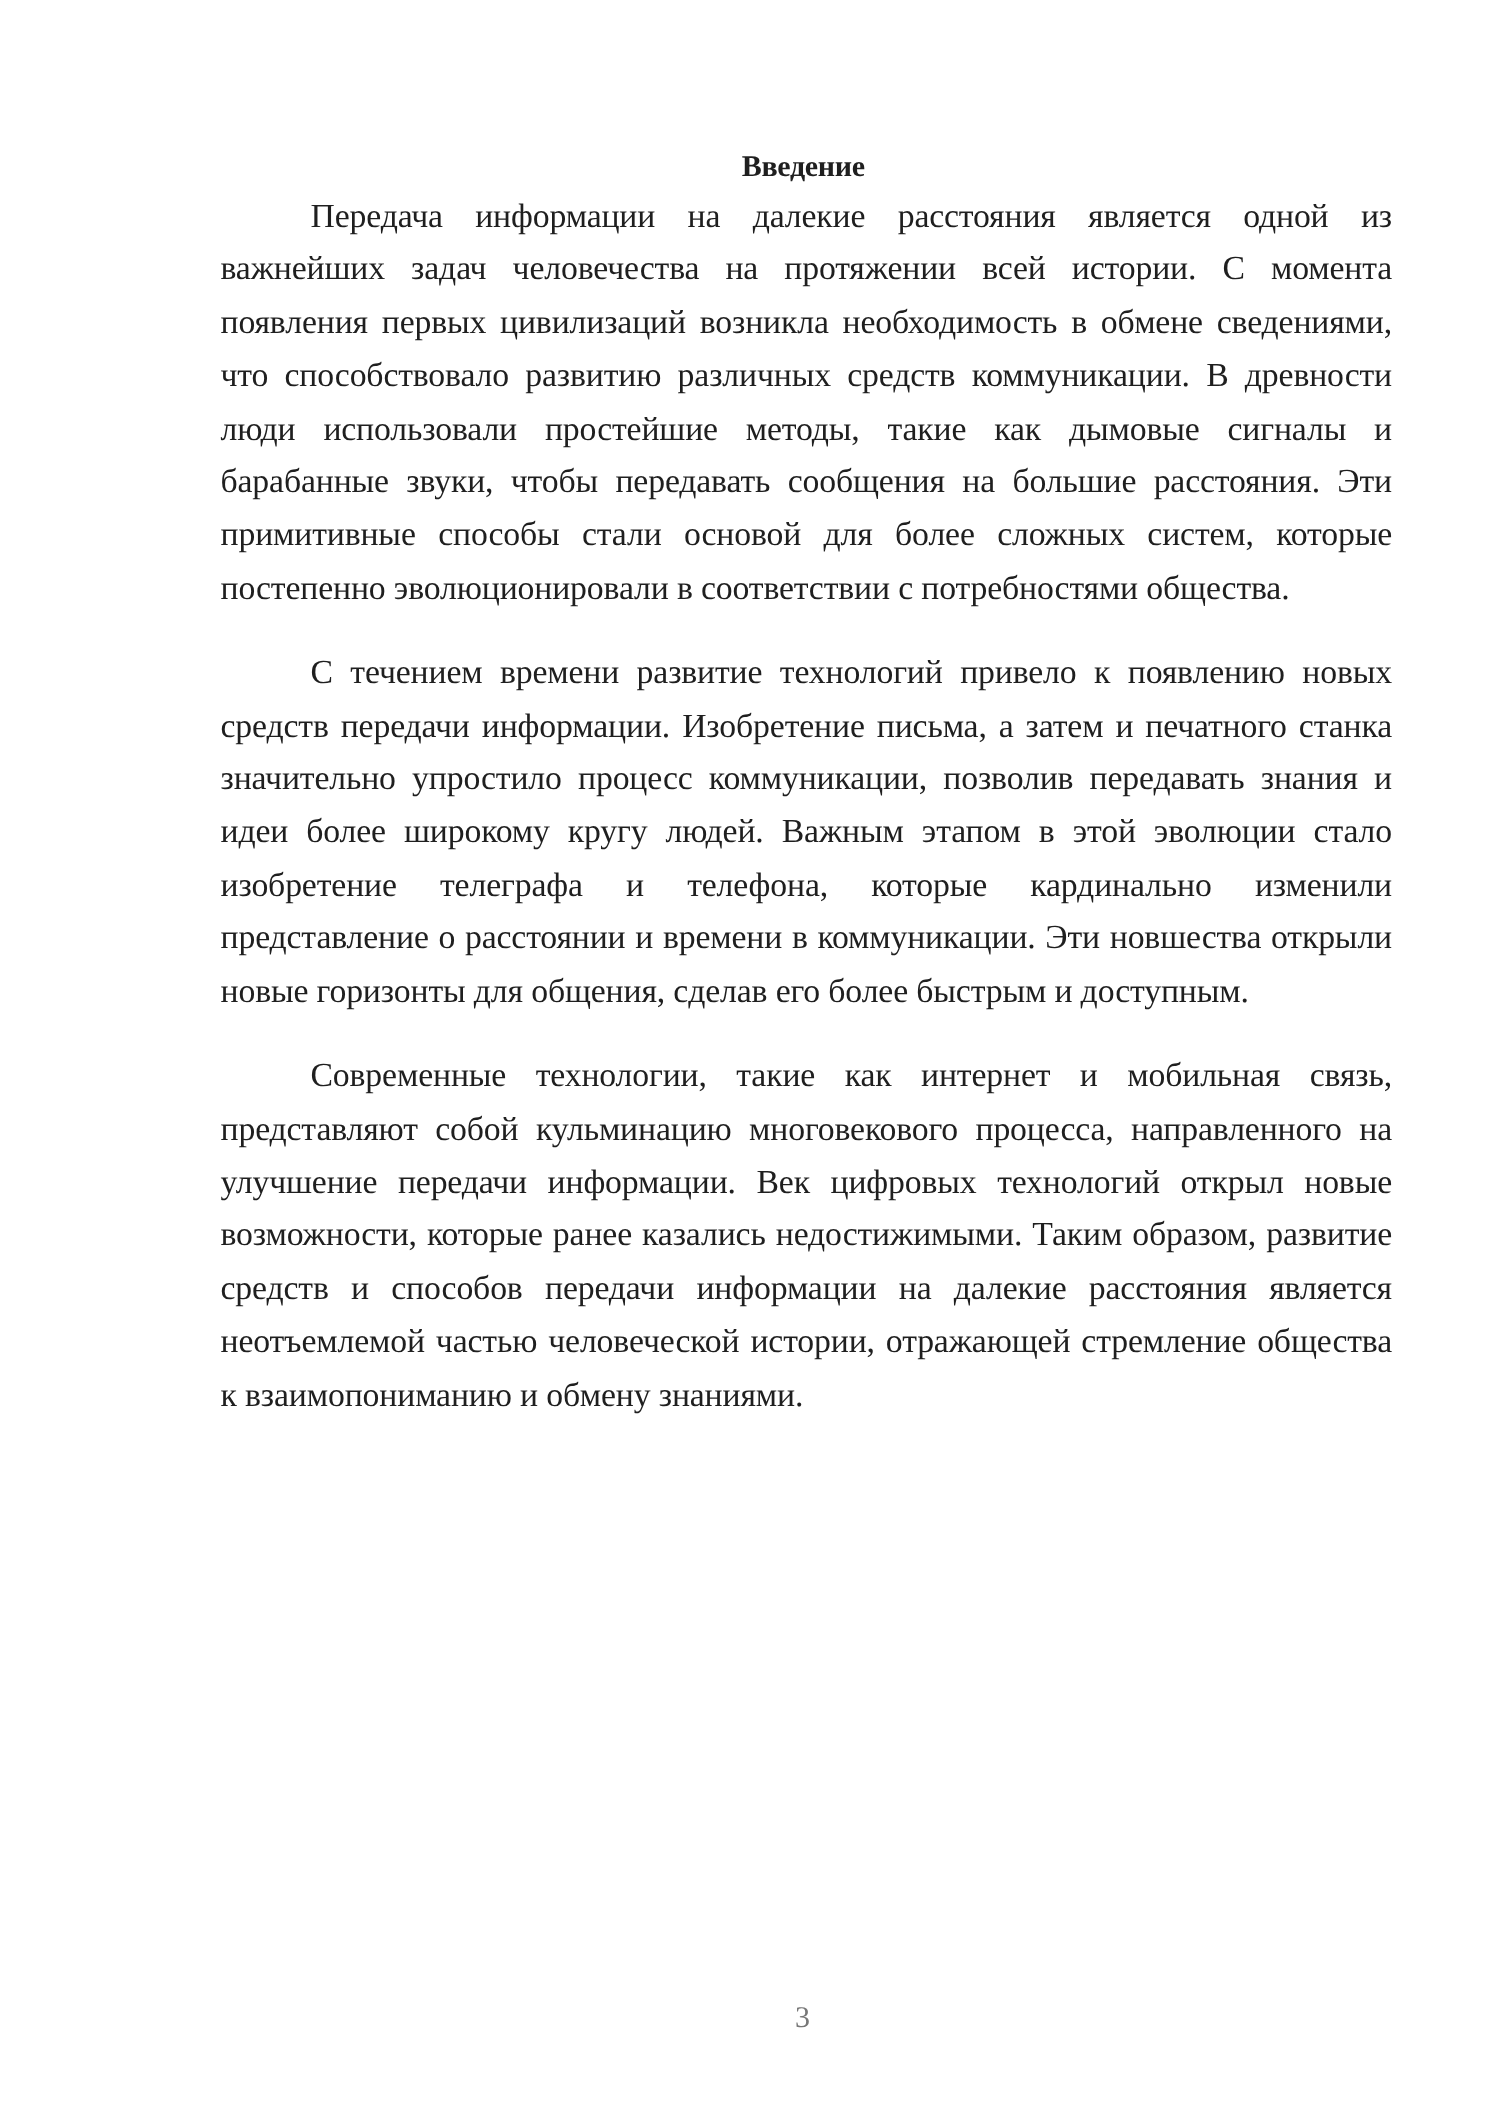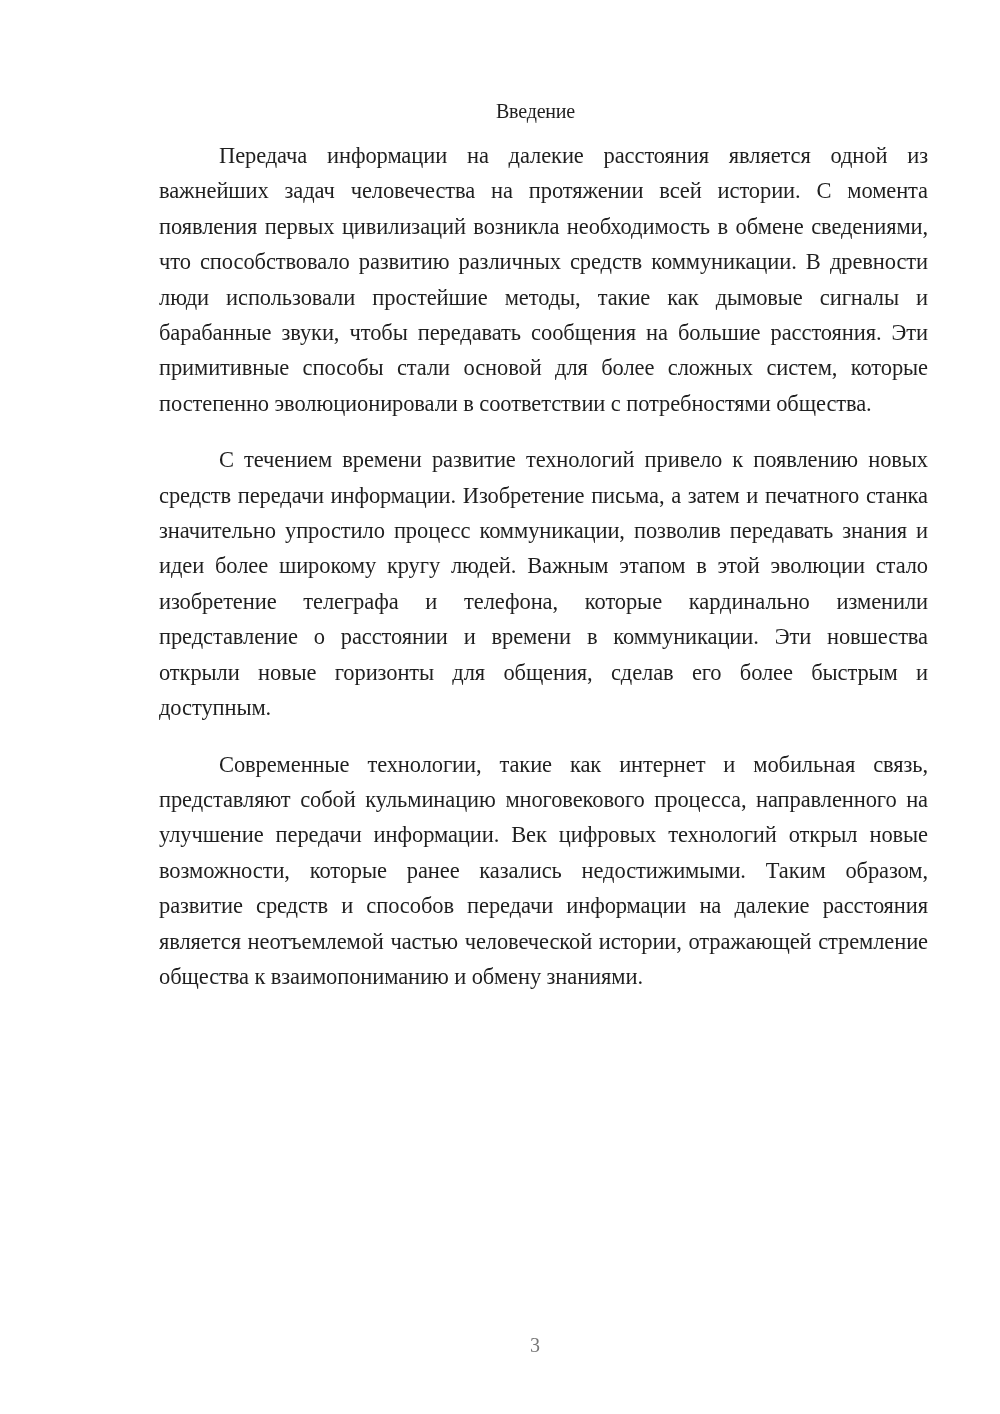--- a/index.html
+++ b/index.html
@@ -23,32 +23,32 @@
     .content {
       position: absolute;
       left: 143px;
       top: 96px;
       width: 785px;
       font-family: "Liberation Serif", "DejaVu Serif", serif;
       color: #1f1f1f;
     }
     .title {
       text-align: center;
-      font-weight: normal;
+      font-weight: bold;
       font-size: 20px;
       line-height: 30px;
-      margin: 0 0 12px 0;
+      margin: 0 0 0 0;
       letter-spacing: -0.2px;
     }
     .para {
       font-size: 22.5px;
       line-height: 35.4px;
       text-align: justify;
       text-indent: 60px;
-      margin: 0 0 21px 16px;
+      margin: 0 0 21px 4px;
       letter-spacing: -0.1px;
     }
     .page-number {
       position: absolute;
       left: 0;
       width: 1070px;
       top: 1334px;
       text-align: center;
       font-family: "Liberation Serif", "DejaVu Serif", serif;
       font-size: 20px;

